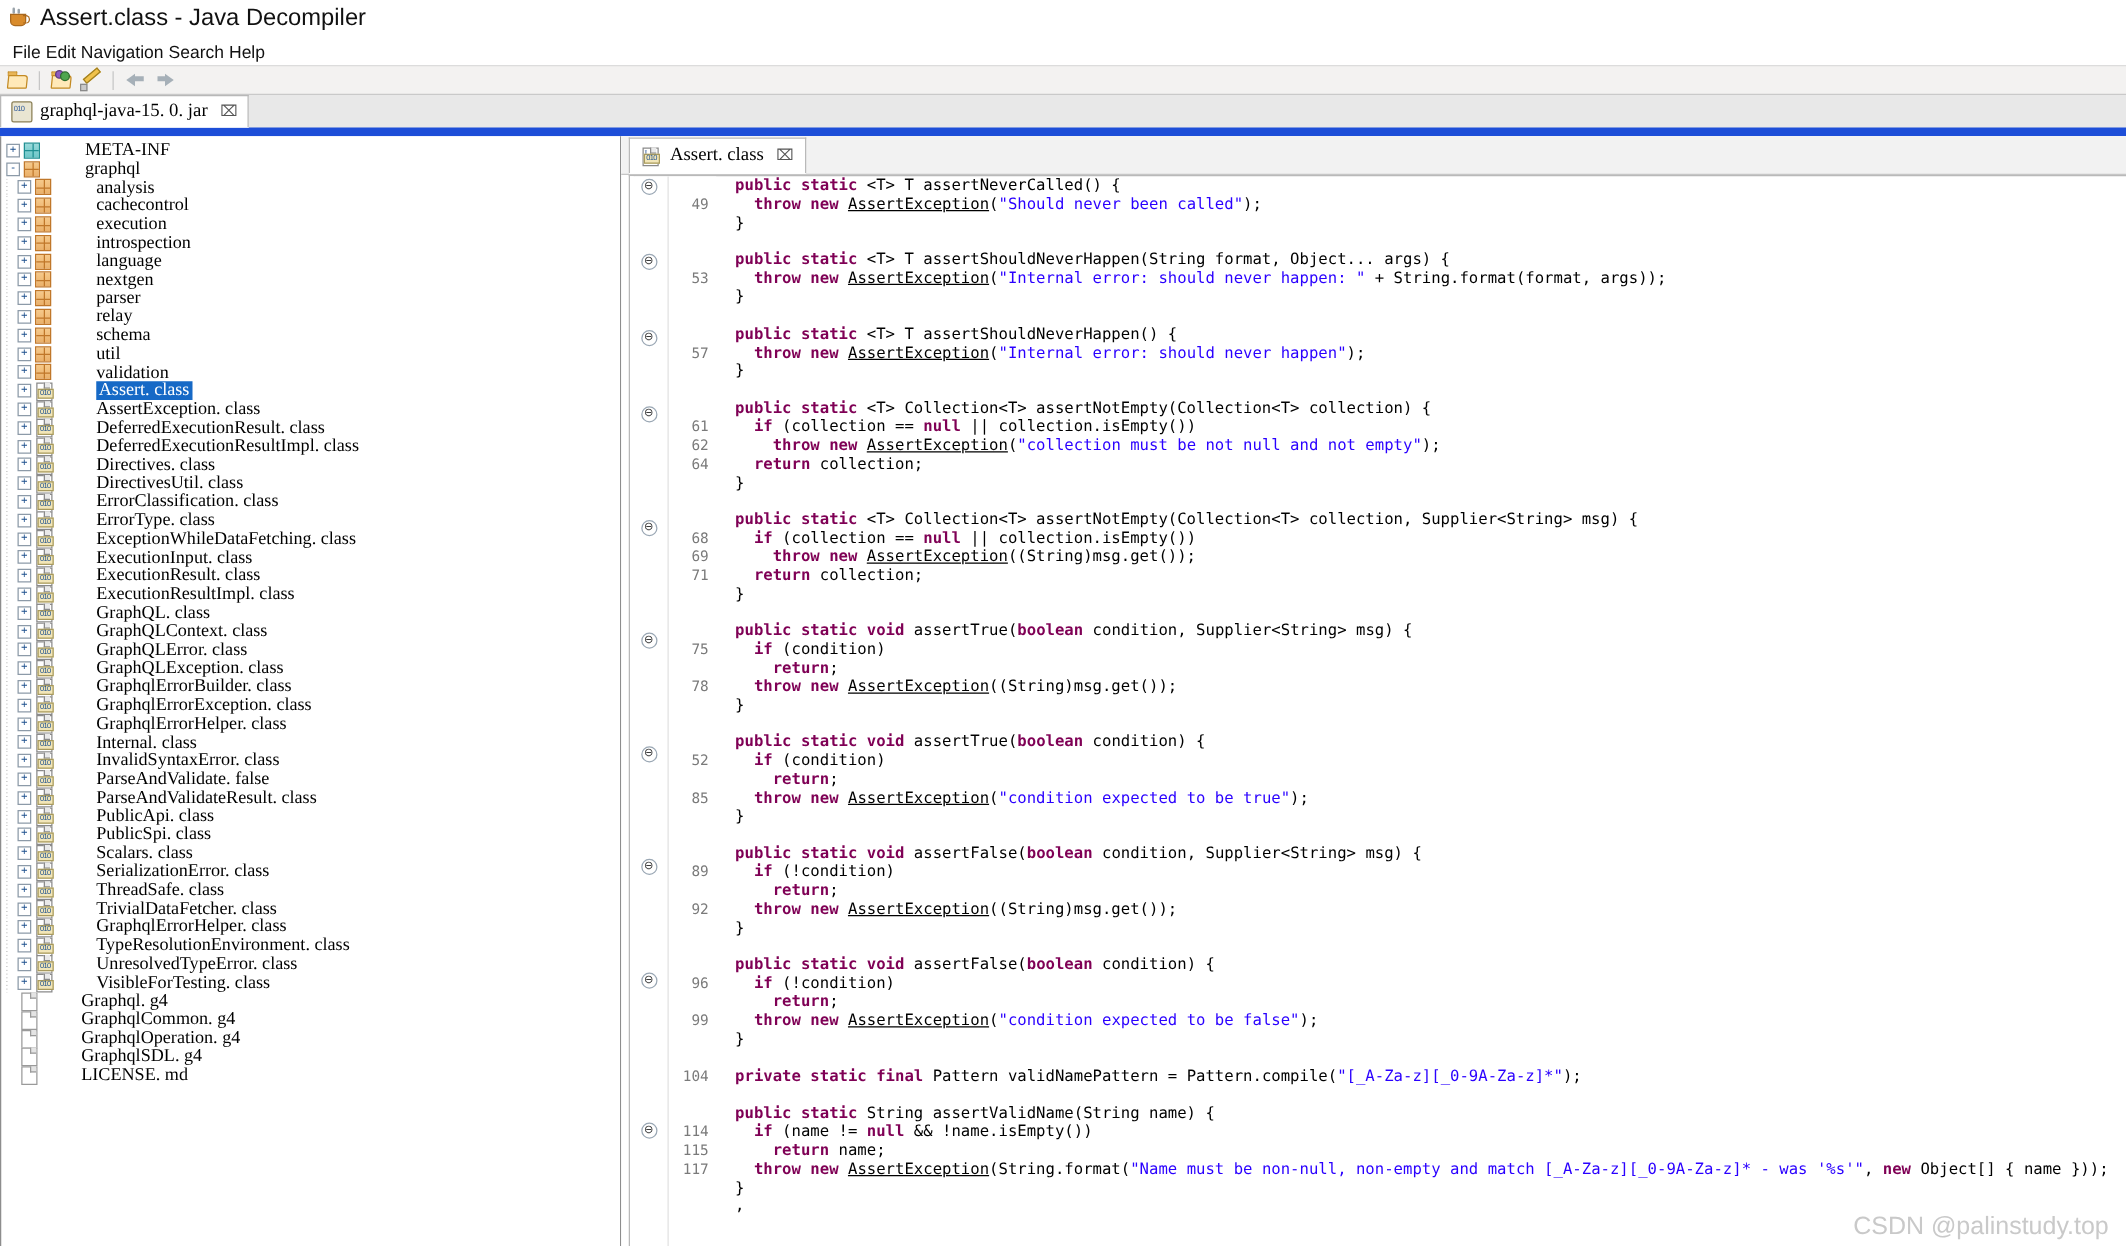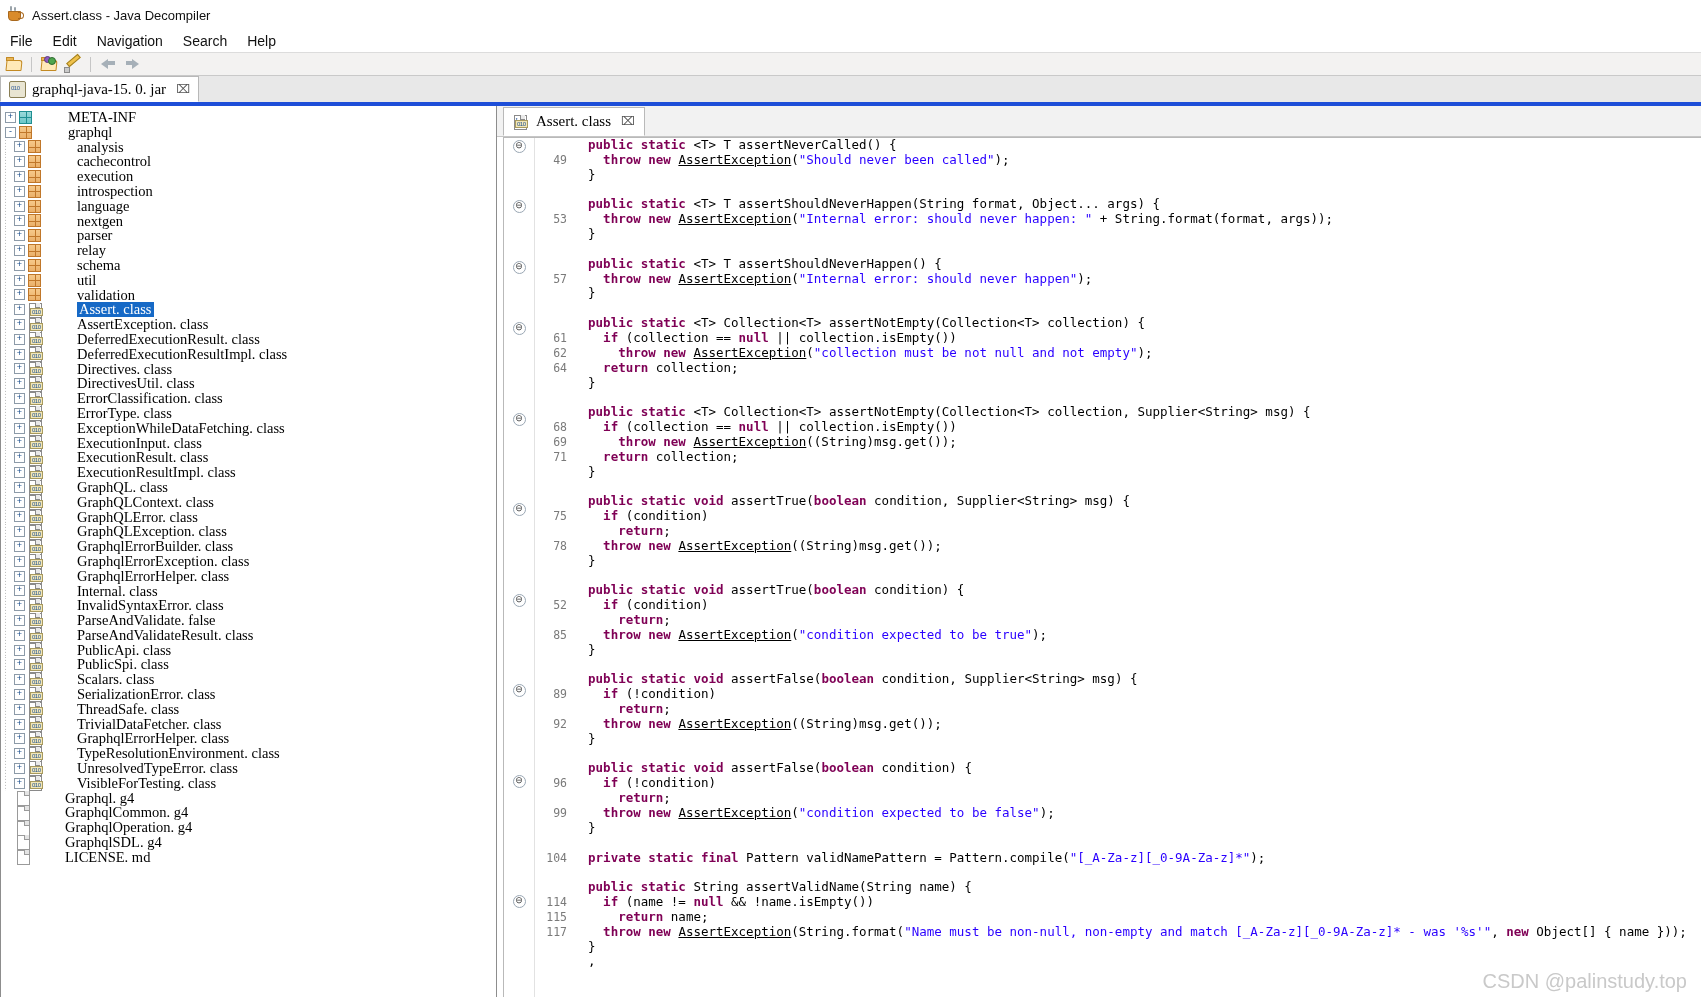--- a/index.html
+++ b/index.html
@@ -25,23 +25,23 @@
   .titlebar .app-icon .handle{
     position:absolute;left:12px;top:6px;width:5px;height:5px;
     border:1.5px solid #a9681d;border-left:none;border-radius:0 5px 5px 0;
   }
   .titlebar .app-icon .steam{
     position:absolute;left:4px;top:0px;width:2px;height:5px;background:#9aa3aa;border-radius:1px;
   }
   .titlebar .app-icon .steam2{
     position:absolute;left:8px;top:1px;width:2px;height:4px;background:#9aa3aa;border-radius:1px;
   }
-  .title-text{font-size:13px;color:#111;}
+  .title-text{font-size:19px;color:#111;}
   
-  .menubar{height:22px;display:flex;align-items:center;padding:0 8px;gap:16px;background:#fff;}
+  .menubar{height:22px;display:flex;align-items:center;padding:0 8px;background:#fff;}
   .menubar .mi{font-size:14px;color:#111;cursor:default;padding:1px 2px;}
   
   .toolbar{
     height:22px;display:flex;align-items:center;gap:4px;padding:0 4px;
     background:#f3f2f1;border-top:1px solid #dcdcdc;border-bottom:1px solid #c9c9c9;
   }
   .tb-btn{width:20px;height:18px;position:relative;display:inline-block;}
   .sep{width:1px;height:15px;background:#c6c6c6;margin:0 3px;}
   .folder{
     position:absolute;left:2px;top:5px;width:14px;height:9px;
@@ -52,21 +52,21 @@
   .dot-g{position:absolute;left:9px;top:2px;width:6px;height:6px;border-radius:50%;background:#4fa64f;border:1px solid #2d6b2d;}
   .dot-p{position:absolute;left:5px;top:1px;width:5px;height:5px;border-radius:50%;background:#8d5bbf;border:1px solid #5b3880;}
   .pencil{position:absolute;left:3px;top:3px;width:13px;height:3px;background:#f0c24b;border:1px solid #a07f22;transform:rotate(-40deg);}
   .pencil-tip{position:absolute;left:1px;top:12px;width:4px;height:4px;background:#c9c9c9;border:1px solid #8a8a8a;}
   .arrow{width:0;height:0;position:absolute;top:4px;}
   .arrow-l{left:3px;border-top:5px solid transparent;border-bottom:5px solid transparent;border-right:7px solid #a6b0b8;}
   .arrow-l-tail{position:absolute;left:10px;top:6px;width:7px;height:4px;background:#a6b0b8;}
   .arrow-r{left:10px;border-top:5px solid transparent;border-bottom:5px solid transparent;border-left:7px solid #a6b0b8;}
   .arrow-r-tail{position:absolute;left:4px;top:6px;width:7px;height:4px;background:#a6b0b8;}
   
-  .jartabstrip{height:26px;background:#e8e8e8;display:flex;align-items:flex-end;border-bottom:4px solid #1d4ed8;}
+  .jartabstrip{height:26px;background:#e8e8e8;display:flex;align-items:flex-end;border-bottom:7px solid #1d4ed8;}
   .jartab{
     height:24px;display:flex;align-items:center;gap:6px;padding:0 8px;
     background:#ffffff;border:1px solid #b8b8b8;border-bottom:1px solid #fff;
     font-family:"Liberation Serif", serif;font-size:15px;
   }
   .jaricon{width:15px;height:15px;background:#e9e5d2;border:1px solid #8a7f55;border-radius:2px;position:relative;}
   .jaricon::after{content:"010";position:absolute;left:1px;top:3px;font-size:6px;color:#2f5a99;font-family:"Liberation Sans",sans-serif;letter-spacing:-0.5px;}
   .closex{font-size:12px;color:#555;margin-left:4px;}
   
   .split{display:flex;height:calc(997px - 30px - 22px - 22px - 26px);}

